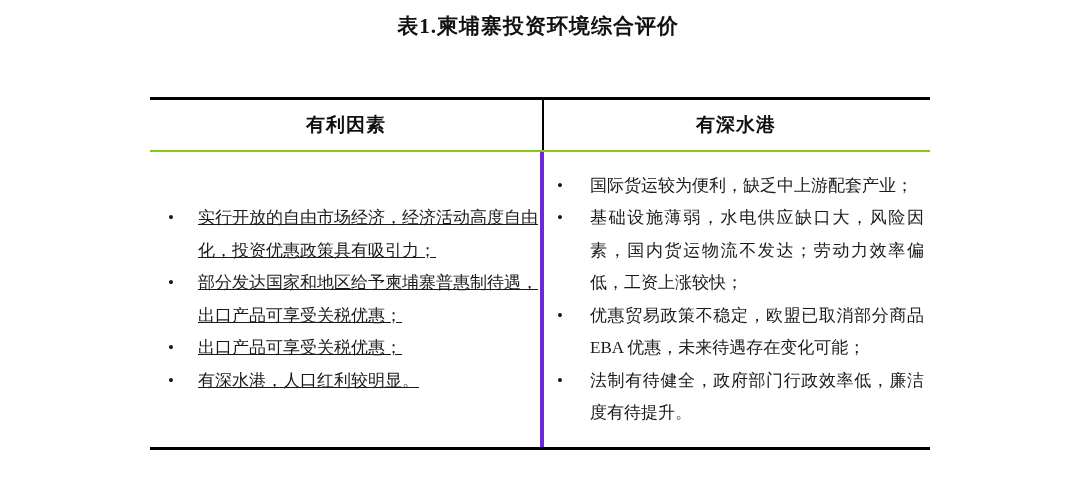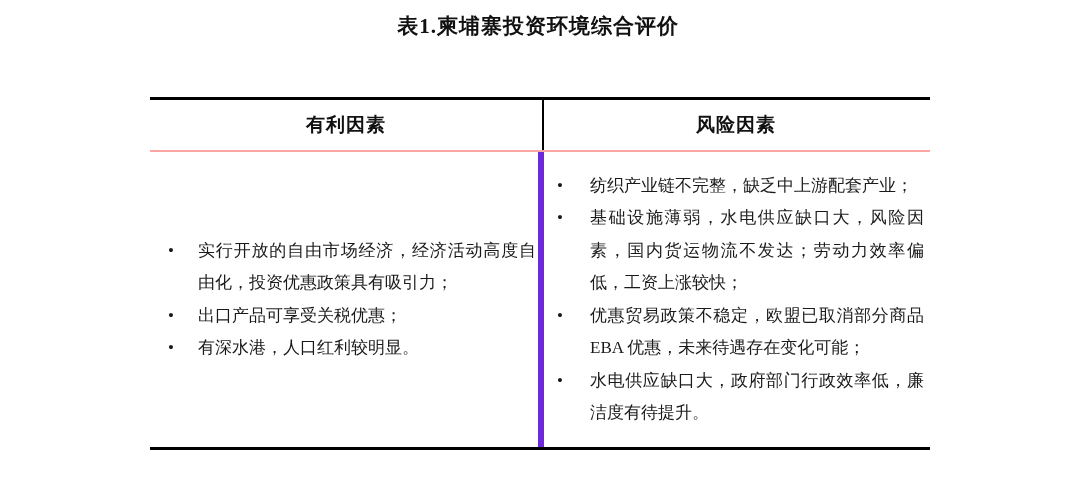--- a/index.html
+++ b/index.html
@@ -31,21 +31,21 @@
     position: absolute;
     left: 150px;
     top: 97px;
     width: 780px;
     border-top: 3px solid #000000;
     border-bottom: 3px solid #000000;
     box-sizing: content-box;
   }
   .header-row {
     display: flex;
-    border-bottom: 2px solid #fca5a5;
+    border-bottom: 2px solid #84cc16;
   }
   .header-cell {
     box-sizing: border-box;
     height: 50px;
     display: flex;
     align-items: center;
     justify-content: center;
     font-size: 19px;
     font-weight: bold;
     letter-spacing: 1px;
@@ -63,21 +63,22 @@
   }
   .body-cell {
     box-sizing: border-box;
     height: 295px;
     display: flex;
     flex-direction: column;
     justify-content: center;
   }
   .body-cell.col-left {
     width: 394px;
-    border-right: 6px solid #6d28d9;
+    border-right: 4px solid #6d28d9;
+    text-decoration: underline;
   }
   .body-cell.col-right {
     width: 384px;
   }
   ul.factor-list {
     list-style: none;
     margin: 0;
     padding: 0;
     font-size: 17px;
     line-height: 32.5px;
@@ -110,39 +111,40 @@
 <body>
 
 <div class="page">
 
   <div class="doc-title">表1.柬埔寨投资环境综合评价</div>
 
   <div class="eval-table">
 
     <div class="header-row">
       <div class="header-cell col-left">有利因素</div>
-      <div class="header-cell col-right">风险因素</div>
+      <div class="header-cell col-right">有深水港</div>
     </div>
 
     <div class="body-row">
 
       <div class="body-cell col-left">
         <ul class="factor-list">
           <li>实行开放的自由市场经济，经济活动高度自由化，投资优惠政策具有吸引力；</li>
+          <li>部分发达国家和地区给予柬埔寨普惠制待遇，出口产品可享受关税优惠；</li>
           <li>出口产品可享受关税优惠；</li>
           <li>有深水港，人口红利较明显。</li>
         </ul>
       </div>
 
       <div class="body-cell col-right">
         <ul class="factor-list">
-          <li>纺织产业链不完整，缺乏中上游配套产业；</li>
+          <li>国际货运较为便利，缺乏中上游配套产业；</li>
           <li>基础设施薄弱，水电供应缺口大，风险因素，国内货运物流不发达；劳动力效率偏低，工资上涨较快；</li>
           <li>优惠贸易政策不稳定，欧盟已取消部分商品 EBA 优惠，未来待遇存在变化可能；</li>
-          <li>水电供应缺口大，政府部门行政效率低，廉洁度有待提升。</li>
+          <li>法制有待健全，政府部门行政效率低，廉洁度有待提升。</li>
         </ul>
       </div>
 
     </div>
 
   </div>
 
 </div>
 
 </body></html>

